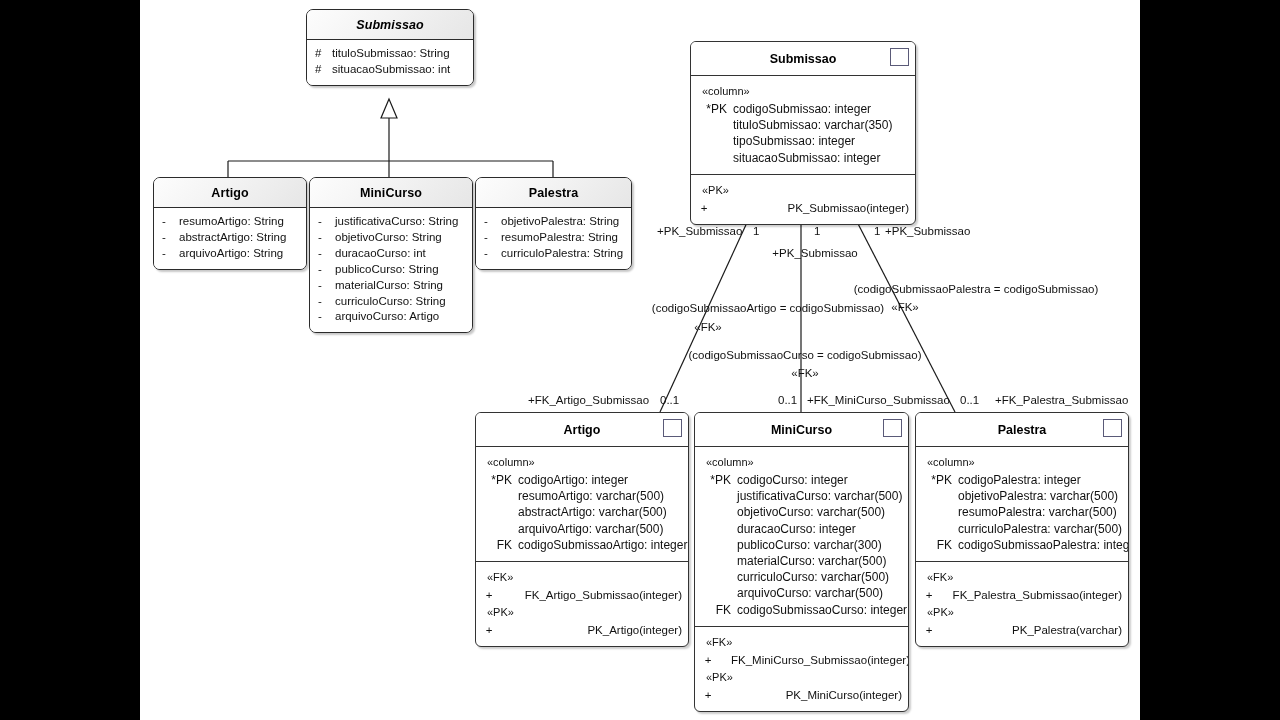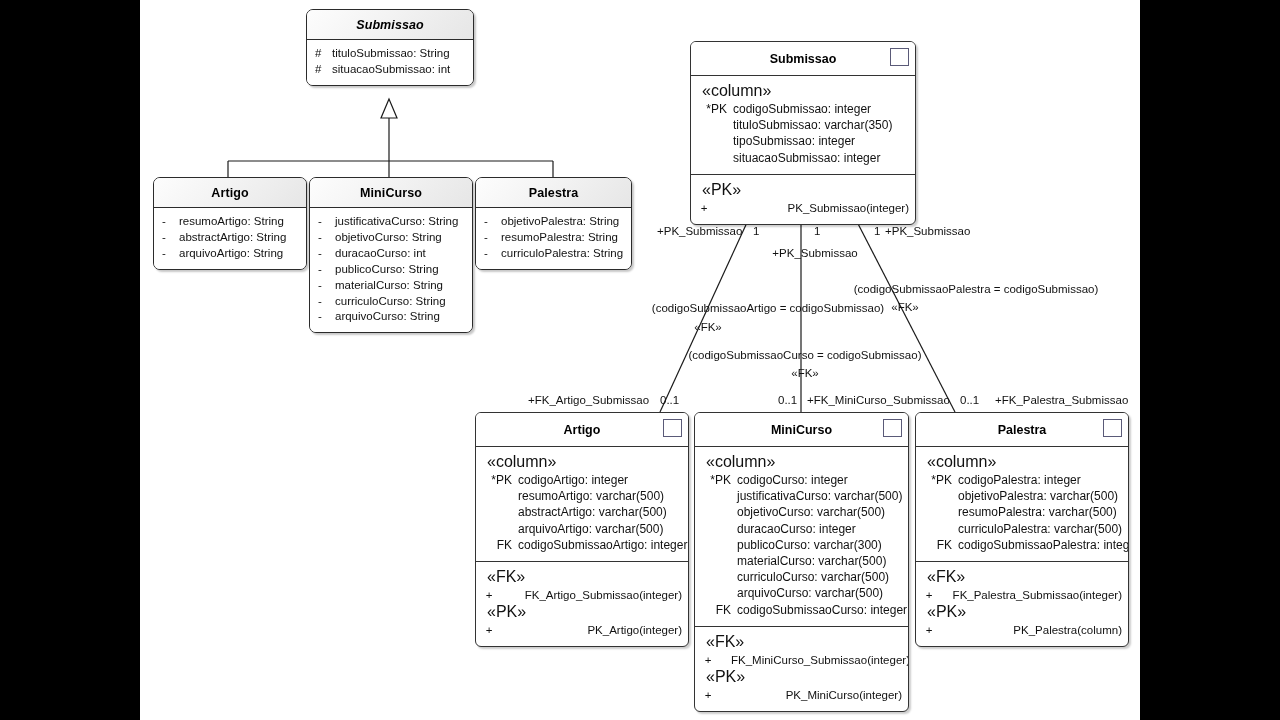--- a/index.html
+++ b/index.html
@@ -24,21 +24,21 @@
   .dbt{position:absolute;border:1px solid #333;border-radius:6px;background:#fff;
        box-shadow:2px 2px 2px rgba(0,0,0,.2);overflow:hidden;}
   .dbt .thead{position:relative;text-align:center;font-weight:bold;font-size:12.5px;color:#000;
        padding:10px 28px 9px;border-bottom:1px solid #333;background:#fff;}
   .dbt .ticon{position:absolute;right:6px;top:6px;width:19px;height:18px;border:1px solid #5a5a78;
        background:#fff;box-sizing:border-box;}
   .dbt .ticon .bar{height:5px;background:#1038d8;border-bottom:1px solid #5a5a78;}
   .dbt .ticon .ln{height:2px;background:#9a9ab4;margin:2px 2px 0;}
   .dbt .sect{padding:6px 0 8px;border-bottom:1px solid #333;}
   .dbt .sect:last-child{border-bottom:none;}
-  .stereo{font-size:16px;color:#111;padding:1px 17px 2px 11px;line-height:16px;white-space:nowrap;}
+  .stereo{font-size:11px;color:#111;padding:1px 17px 2px 11px;line-height:16px;white-space:nowrap;}
   .col{display:flex;font-size:12px;color:#111;line-height:16.2px;padding:0 6px 0 4px;white-space:nowrap;}
   .col .key{flex:0 0 32px;text-align:right;padding-right:6px;}
   .col .nm{flex:1;}
   .op{display:flex;font-size:11.5px;color:#111;line-height:16.2px;padding:0 6px 0 4px;white-space:nowrap;}
   .op .key{flex:0 0 18px;text-align:center;}
   .op .nm{flex:1;padding-left:14px;text-align:right;}
 
   
   .lbl{position:absolute;font-size:11.5px;color:#111;white-space:nowrap;line-height:13px;}
   .lbl.c{transform:translateX(-50%);}
@@ -124,21 +124,21 @@
         <div class="attr">
           <span class="vis">-</span>
           <span class="txt">materialCurso: String</span>
         </div>
         <div class="attr">
           <span class="vis">-</span>
           <span class="txt">curriculoCurso: String</span>
         </div>
         <div class="attr">
           <span class="vis">-</span>
-          <span class="txt">arquivoCurso: String</span>
+          <span class="txt">arquivoCurso: Artigo</span>
         </div>
       </div>
     </div>
 
     <div class="uclass" style="left:335px;top:177px;width:155px;">
       <div class="chead">Palestra</div>
       <div class="cbody">
         <div class="attr">
           <span class="vis">-</span>
           <span class="txt">objetivoPalestra: String</span>
@@ -337,21 +337,21 @@
       </div>
       <div class="sect">
         <div class="stereo">«FK»</div>
         <div class="op">
           <span class="key">+</span>
           <span class="nm">FK_Palestra_Submissao(integer)</span>
         </div>
         <div class="stereo">«PK»</div>
         <div class="op">
           <span class="key">+</span>
-          <span class="nm">PK_Palestra(column)</span>
+          <span class="nm">PK_Palestra(varchar)</span>
         </div>
       </div>
     </div>
 
     <div class="lbl" style="left:517px;top:225px;">+PK_Submissao</div>
     <div class="lbl" style="left:613px;top:225px;">1</div>
     <div class="lbl c" style="left:675px;top:247px;">+PK_Submissao</div>
     <div class="lbl" style="left:674px;top:225px;">1</div>
     <div class="lbl" style="left:734px;top:225px;">1</div>
     <div class="lbl" style="left:745px;top:225px;">+PK_Submissao</div>

